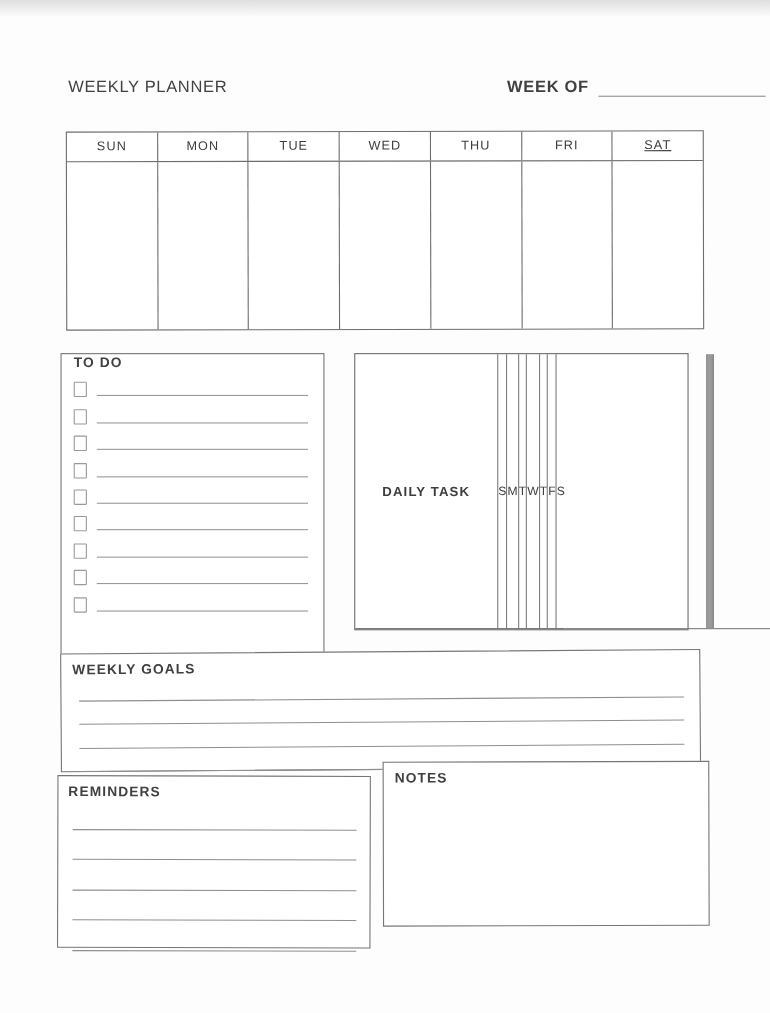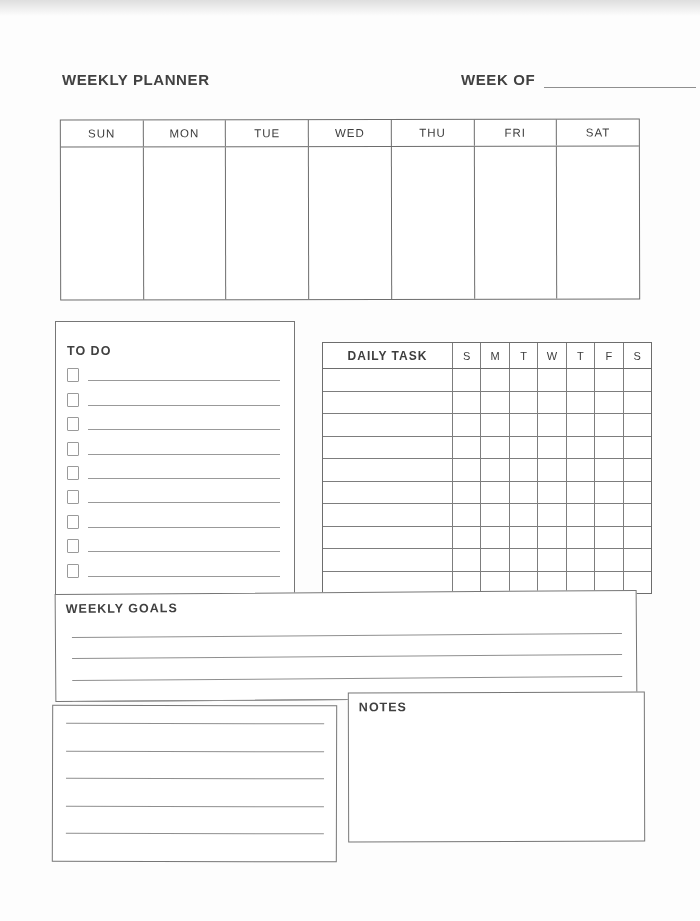--- a/index.html
+++ b/index.html
@@ -13,21 +13,21 @@
   }
   
   .page::before{
     content:"";
     position:absolute;top:0;left:0;right:0;height:16px;
     background:linear-gradient(to bottom, rgba(0,0,0,0.12), rgba(0,0,0,0));
     pointer-events:none;
   }
   .title{
     position:absolute;left:62px;top:71px;
-    font-size:15px;font-weight:700;letter-spacing:0.6px;color:#414141;
+    font-size:15px;font-weight:400;letter-spacing:0.6px;color:#414141;
   }
   .weekof{
     position:absolute;left:420px;top:71px;
     font-size:15px;font-weight:600;letter-spacing:0.6px;color:#414141;
     display:flex;align-items:flex-end;margin-left:41px;
   }
   .weekof-line{
     display:inline-block;width:152px;height:14px;margin-left:9px;
     border-bottom:1.5px solid #8f8f8f;
   }
@@ -37,46 +37,46 @@
     position:absolute;left:60px;top:119px;width:580px;height:181px;
     border:1px solid #6d6d6d;box-sizing:border-box;background:#fff;
     transform:rotate(-0.12deg);
   }
   .cal-header{display:flex;height:26px;border-bottom:1px solid #6d6d6d;}
   .cal-cell{
     flex:1;display:flex;align-items:center;justify-content:center;
     border-right:1px solid #6d6d6d;
     font-size:11.5px;font-weight:500;letter-spacing:1px;color:#3d3d3d;
   }
-  .cal-cell:last-child{border-right:none;}
+  .cal-cell:last-child{border-right:none;text-decoration:underline;}
   .cal-body{display:flex;height:calc(100% - 27px);}
   .cal-body-cell{flex:1;border-right:1px solid #6d6d6d;}
   .cal-body-cell:last-child{border-right:none;}
 
   
   .todo{
     position:absolute;left:55px;top:321px;width:240px;height:304px;
     border:1px solid #767676;box-sizing:border-box;background:#fff;
-    padding:22px 12px 0 11px;
+    padding:1px 12px 0 11px;
   }
   .box-title{
     font-size:12.5px;font-weight:600;letter-spacing:1px;color:#404040;
   }
   .todo-row{display:flex;align-items:flex-end;height:24.4px;}
   .todo-checkbox{
     width:10px;height:12px;border:1.5px solid #9a9a9a;border-radius:1px;
     flex:0 0 auto;margin-bottom:0px;background:#fff;
   }
   .todo-line{flex:1;margin-left:9px;margin-right:2px;border-bottom:1px solid #999;height:0;margin-bottom:1px;}
 
   
   .daily{
-    position:absolute;left:322px;top:321px;width:330px;height:252px;
+    position:absolute;left:322px;top:321px;width:304px;height:252px;
     border:1px solid #6d6d6d;box-sizing:border-box;background:#fff;
-    display:flex;flex-direction:column;margin-top:21px;
+    display:flex;
   }
   .daily-row{display:flex;border-bottom:1px solid #7d7d7d;flex:1;}
   .daily-row:last-child{border-bottom:none;}
   .daily-row.head{flex:0 0 25px;border-bottom:1px solid #6d6d6d;}
   .task-col{
     width:130px;flex:0 0 130px;border-right:1px solid #7d7d7d;box-sizing:border-box;
     display:flex;align-items:center;justify-content:center;
   }
   .task-col.head-label{font-size:12px;font-weight:600;letter-spacing:1px;color:#3d3d3d;}
   .day-col{
@@ -302,20 +302,21 @@
 
   <div class="goals">
     <div class="box-title">WEEKLY GOALS</div>
   <div class="rule"></div>
       <div class="rule"></div>
       <div class="rule"></div>
       <div class="rule"></div>
     </div>
 
   <div class="reminders">
+    <div class="box-title">REMINDERS</div>
   <div class="rule"></div>
       <div class="rule"></div>
       <div class="rule"></div>
       <div class="rule"></div>
       <div class="rule"></div>
     </div>
 
   <div class="notes">
     <div class="box-title">NOTES</div>
   </div>

